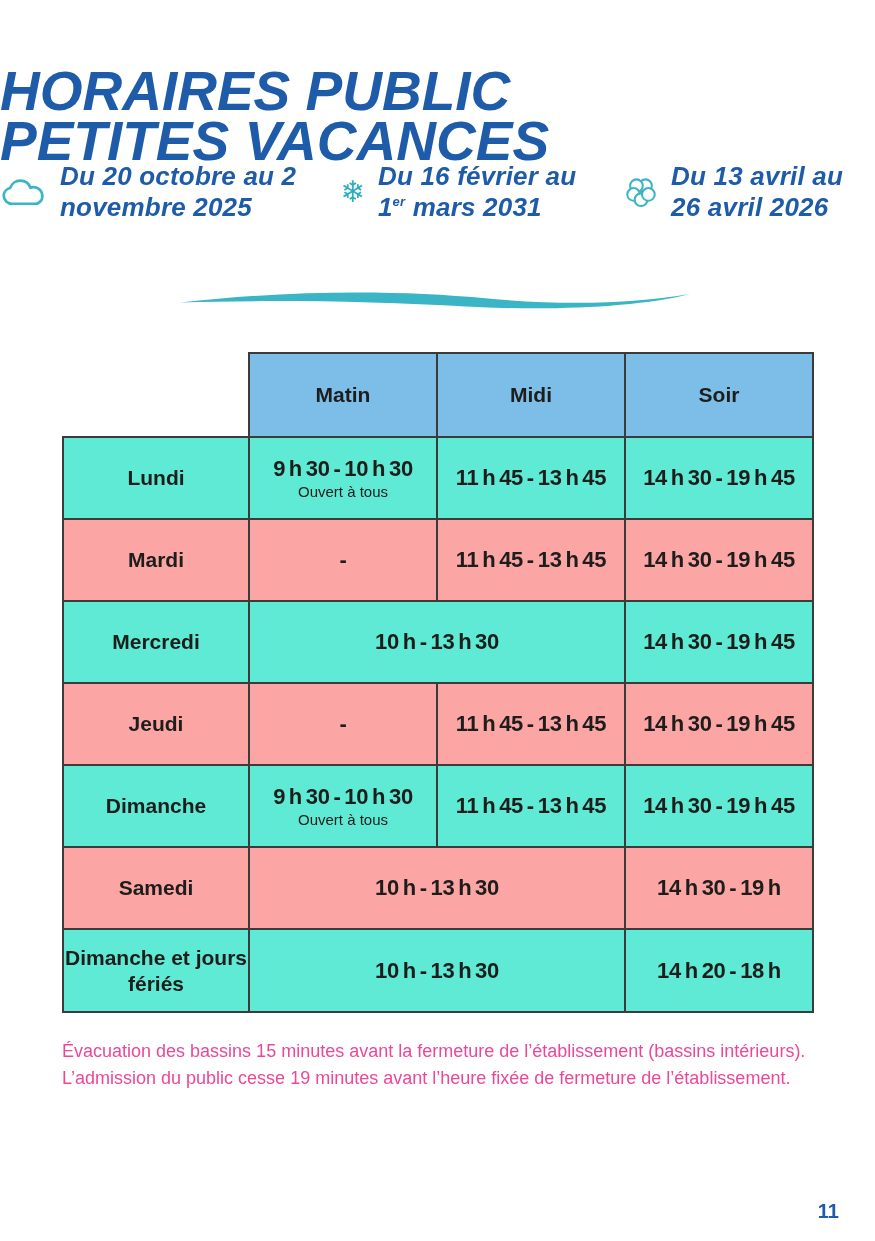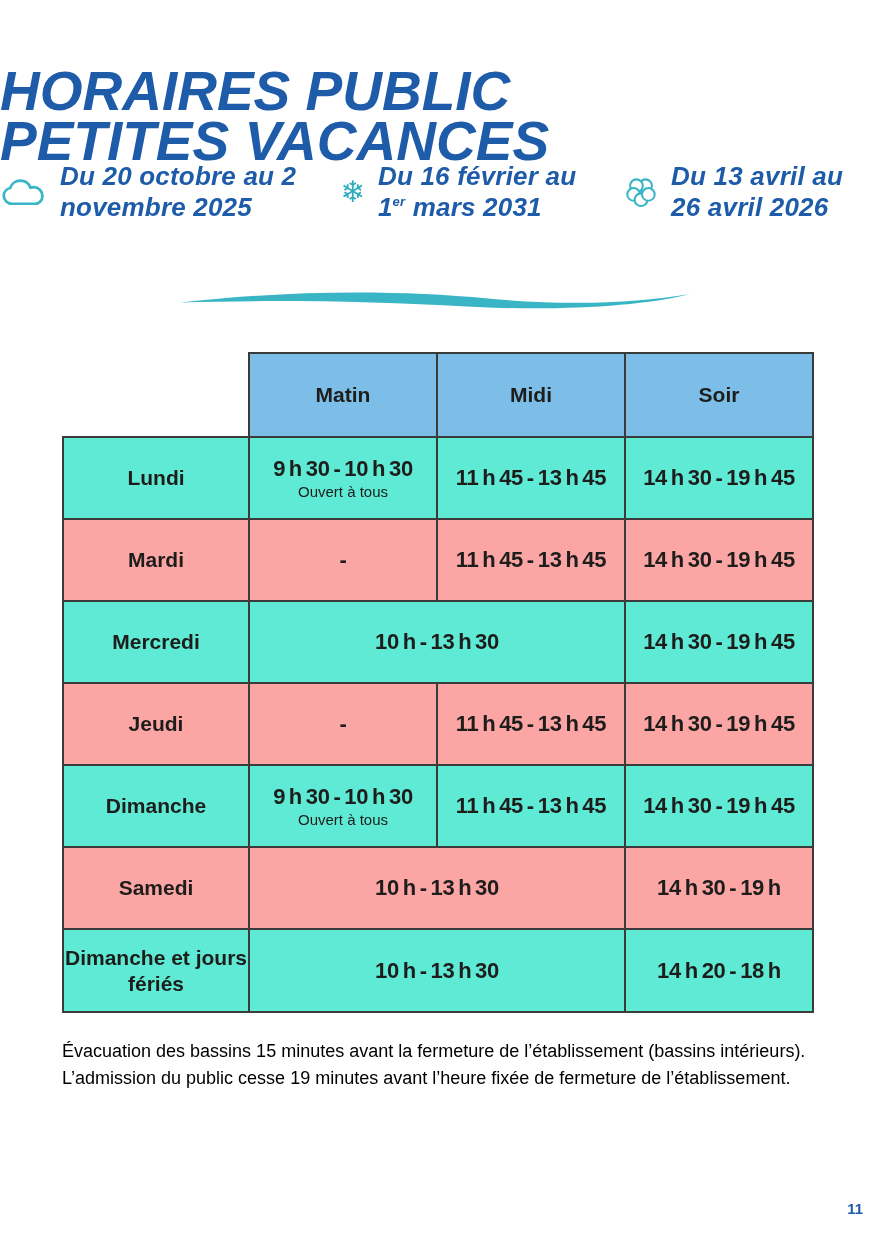--- a/index.html
+++ b/index.html
@@ -110,32 +110,32 @@
     letter-spacing: 0;
     word-spacing: 0;
     margin-top: 1px;
   }
 
   
   .footer {
     position: absolute;
     left: 62px;
     top: 1038px;
-    color: #000000;
+    color: #ec4899;
     font-size: 18px;
     line-height: 27px;
     white-space: nowrap;
   }
   .page-number {
     position: absolute;
-    right: 12px;
+    right: 36px;
     top: 1200px;
     color: #1E5CA9;
     font-weight: bold;
-    font-size: 15px;
+    font-size: 20px;
   }
 </style>
 </head>
 <body>
 
 <div class="page">
 
   <div class="title">
     <div>HORAIRES PUBLIC</div>
     <div>PETITES VACANCES</div>

